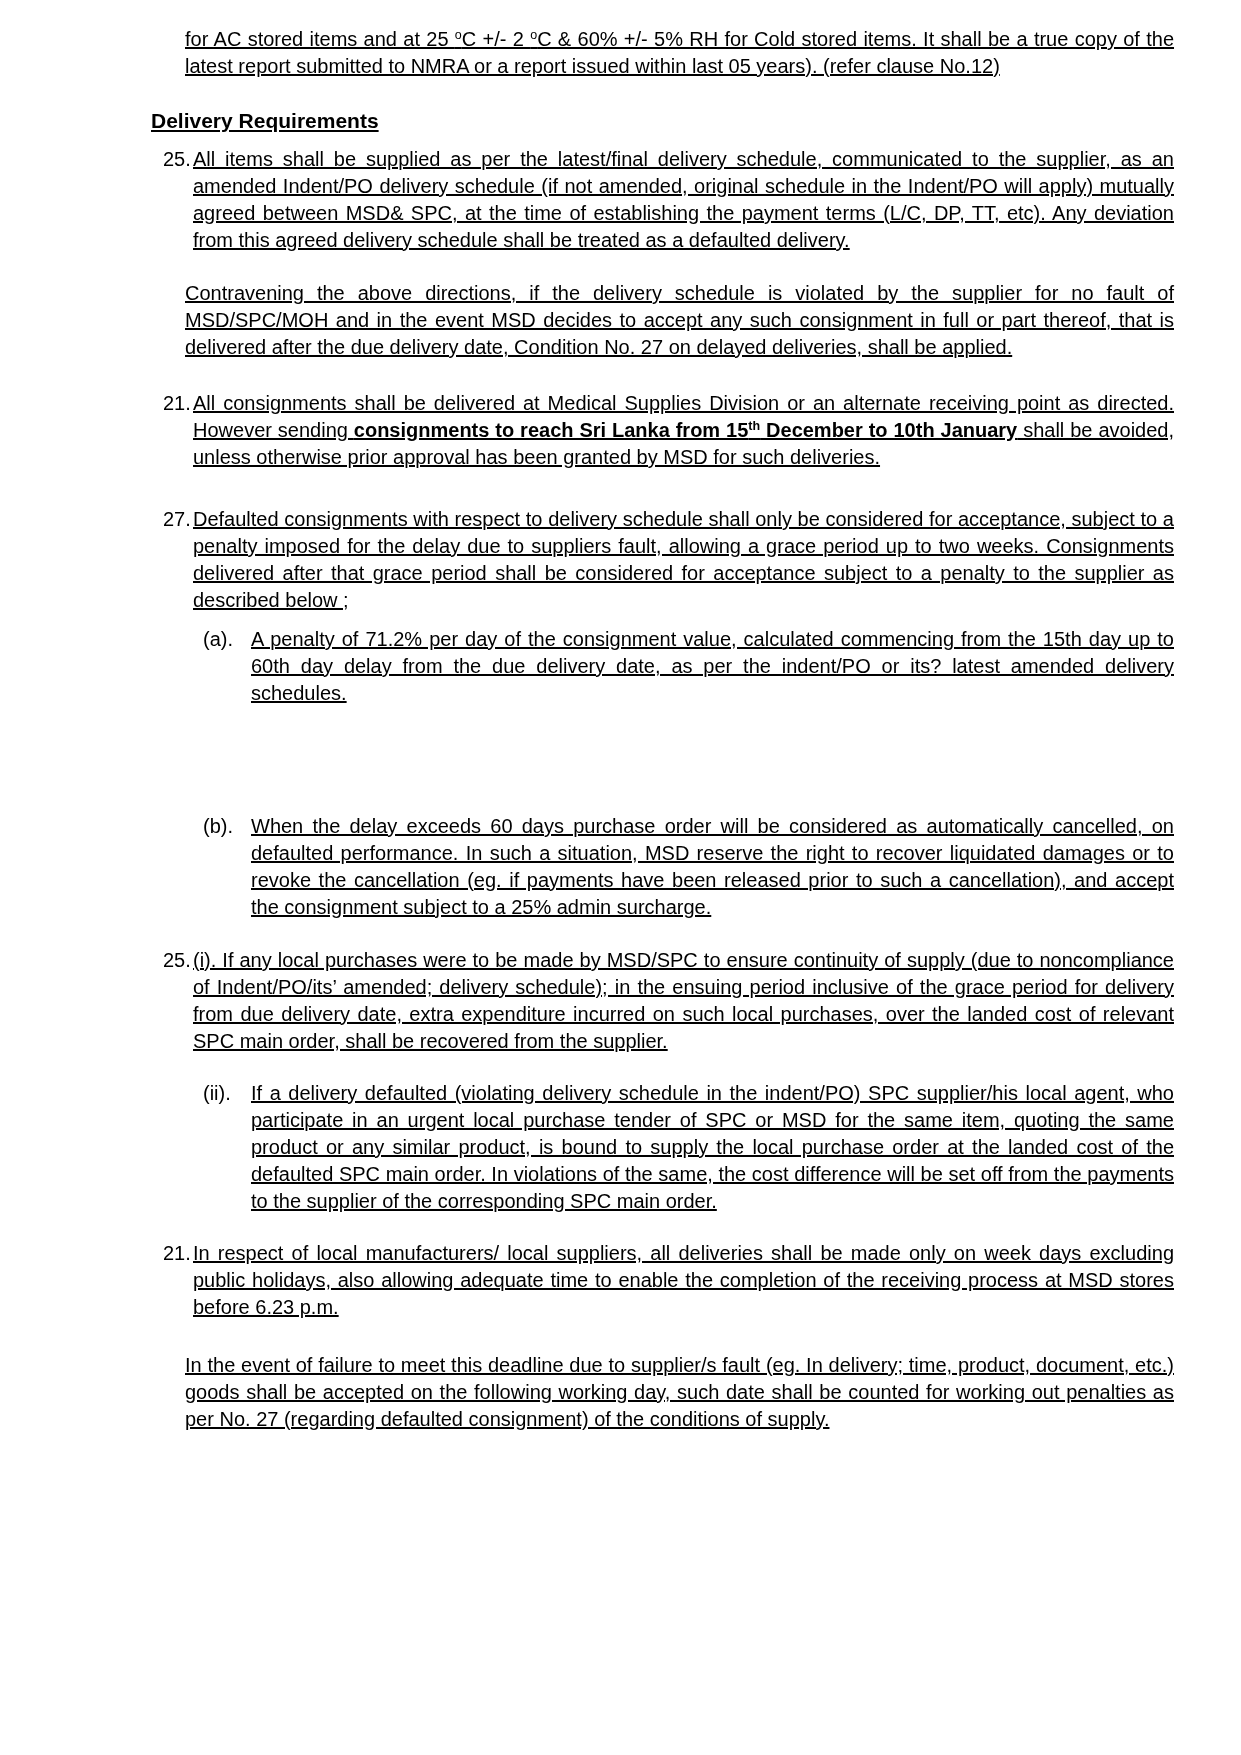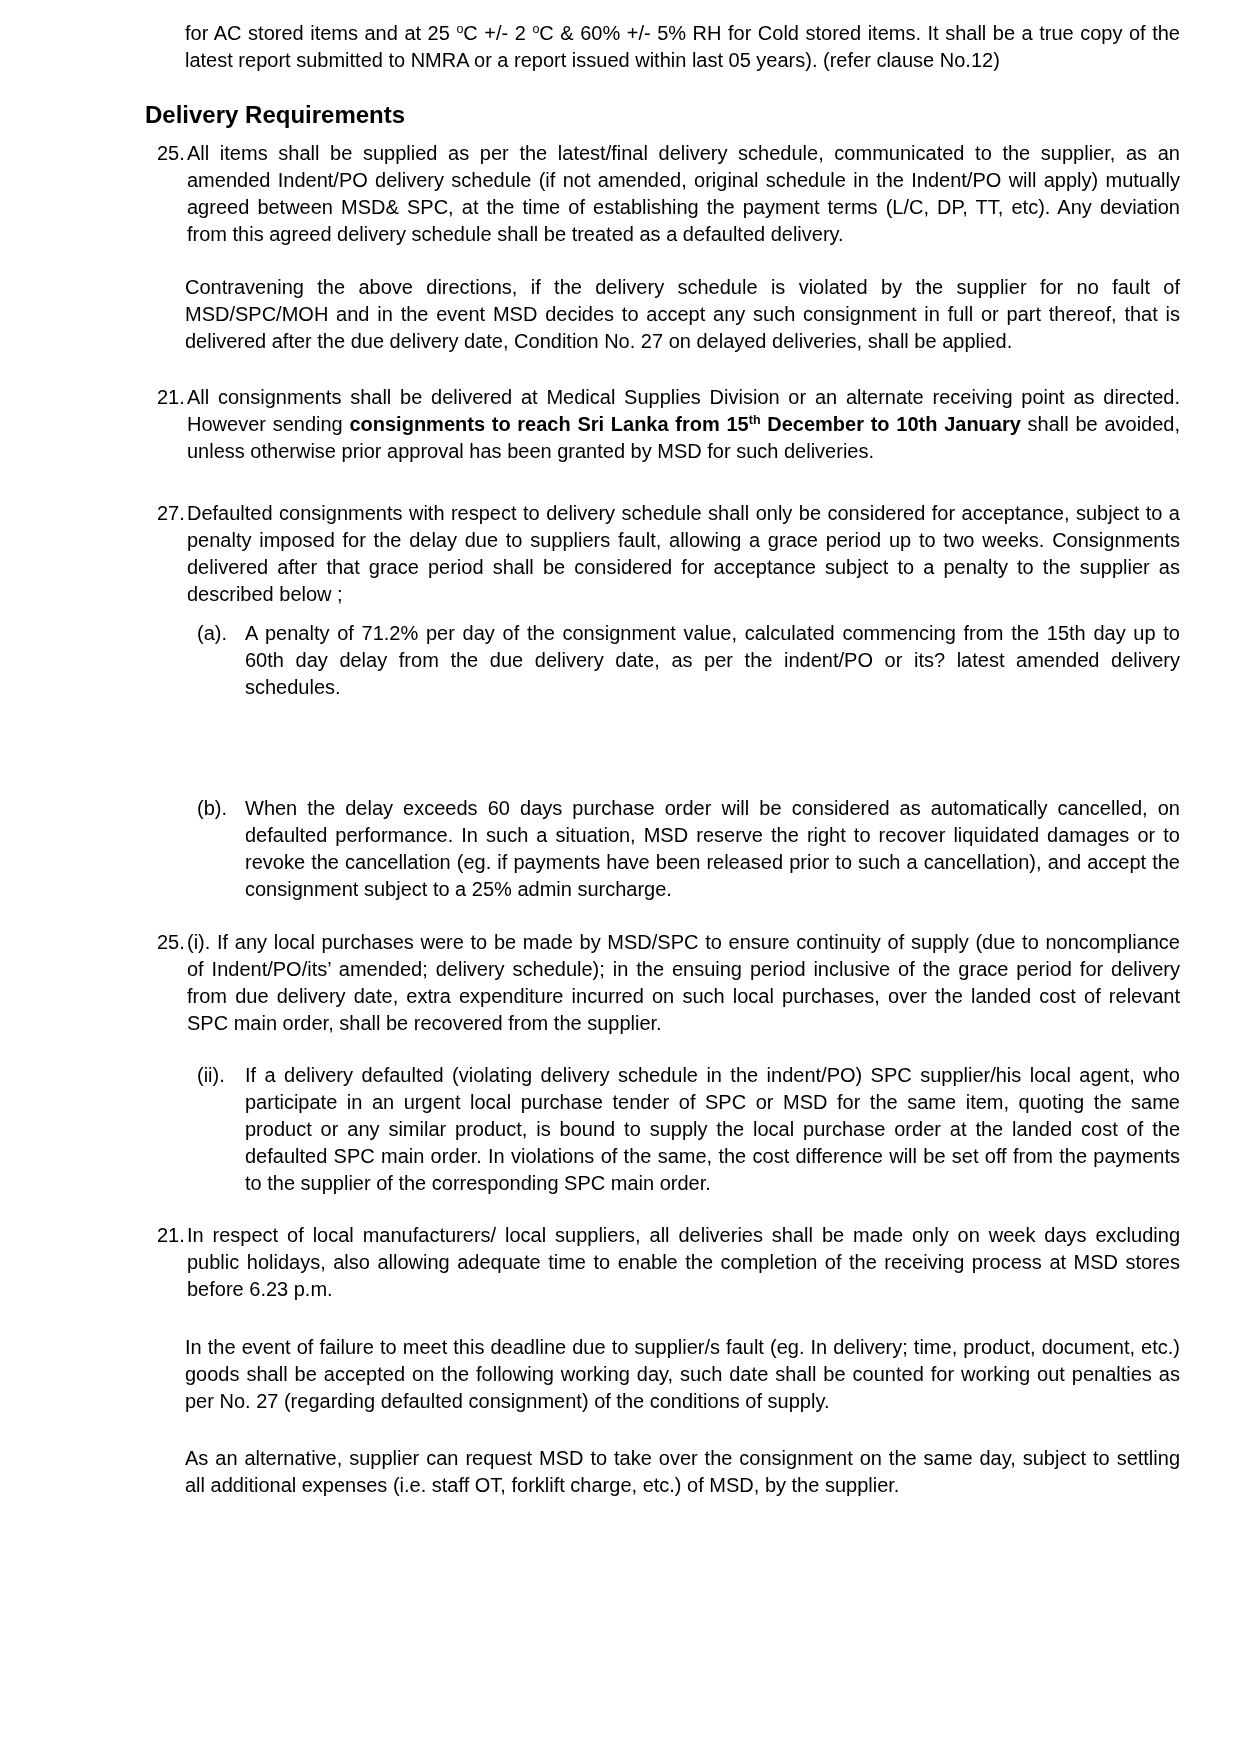--- a/index.html
+++ b/index.html
@@ -13,23 +13,23 @@
     font-size: 20px;
     line-height: 27px;
     overflow: hidden;
   }
   .doc {
     position: absolute;
     left: 145px;
     top: 20px;
     width: 1035px;
   }
-  .doc > * { margin: 0; }
+  .doc > * { margin: 6px; text-decoration: underline; }
   .heading {
-    font-size: 24px;
+    font-size: 21px;
     font-weight: bold;
     line-height: 27px;
   }
   .para {
     margin-left: 40px;
     text-align: justify;
   }
   .item {
     position: relative;
     padding-left: 42px;
@@ -117,16 +117,15 @@
       <div class="itext">If a delivery defaulted (violating delivery schedule in the indent/PO) SPC supplier/his local agent, who participate in an urgent local purchase tender of SPC or MSD for the same item, quoting the same product or any similar product, is bound to supply the local purchase order at the landed cost of the defaulted SPC main order. In violations of the same, the cost difference will be set off from the payments to the supplier of the corresponding SPC main order.</div>
     </div>
 
     <div class="item">
       <span class="num">21.</span>
       <div class="itext">In respect of local manufacturers/ local suppliers, all deliveries shall be made only on week days excluding public holidays, also allowing adequate time to enable the completion of the receiving process at MSD stores before 6.23 p.m.</div>
     </div>
 
     <p class="para">In the event of failure to meet this deadline due to supplier/s fault (eg. In delivery; time, product, document, etc.) goods shall be accepted on the following working day, such date shall be counted for working out penalties as per No. 27 (regarding defaulted consignment) of the conditions of supply.</p>
 
-    <p class="para">As an alternative, supplier can request MSD to take over the consignment on the same day, subject to settling all additional expenses (i.e. staff OT, forklift charge, etc.) of MSD, by the supplier.</p>
 
   </div>
 </div>
 
 </body></html>

